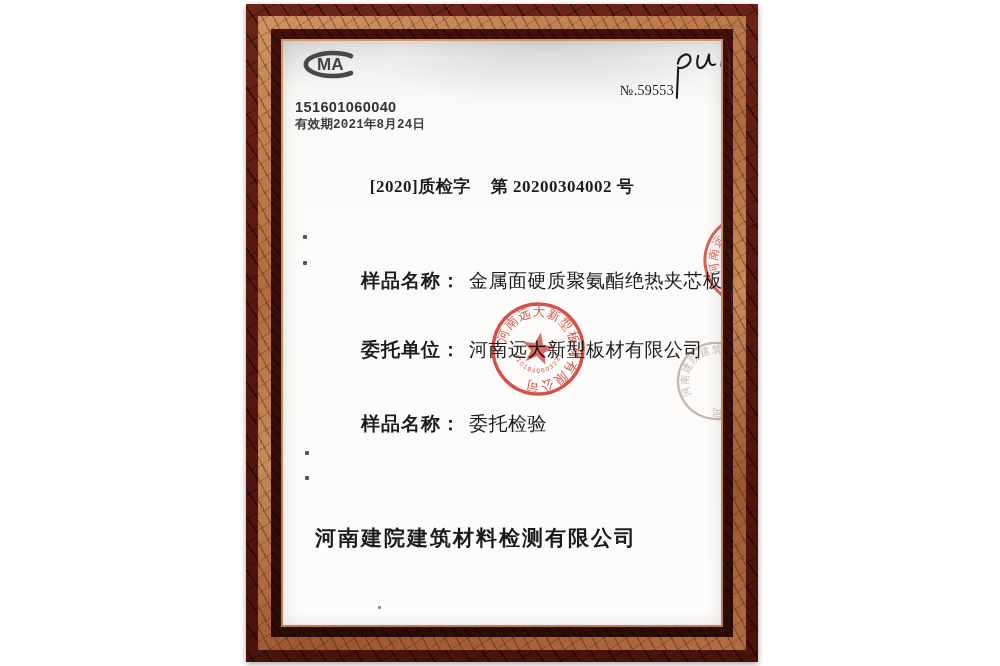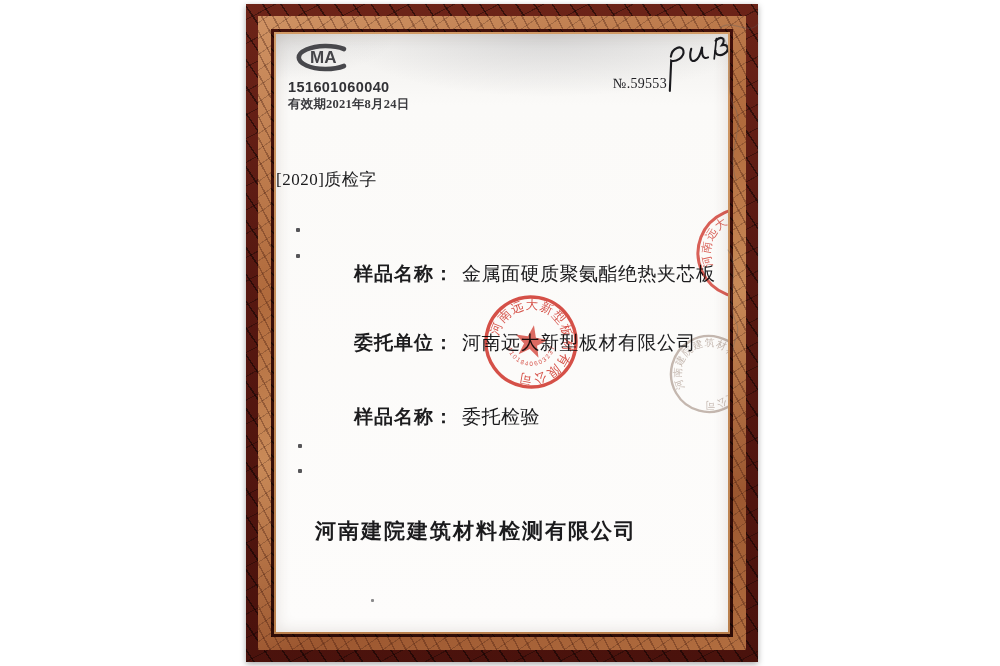--- a/index.html
+++ b/index.html
@@ -20,21 +20,21 @@
     box-shadow:0 2px 6px rgba(0,0,0,.35);
   }
   .frame-copper {
     width:100%; height:100%; padding:13px;
     background:
       repeating-linear-gradient(62deg, rgba(60,18,8,.32) 0 1.5px, transparent 1.5px 10px),
       repeating-linear-gradient(-35deg, rgba(40,12,6,.22) 0 1px, transparent 1px 13px),
       linear-gradient(160deg,#cf9263 0%, #b06a3c 35%, #c98a58 55%, #9c5730 80%, #b26e40 100%);
   }
   .frame-dark2 {
-    width:100%; height:100%; padding:3px;
+    width:100%; height:100%; padding:10px;
     background:
       repeating-linear-gradient(50deg, rgba(0,0,0,.5) 0 1px, transparent 1px 9px),
       linear-gradient(180deg,#43100a,#2f0b06);
   }
   .frame-line {
     width:100%; height:100%; padding:2px;
     background:linear-gradient(180deg,#d19a66,#b97f4c);
   }
   
   .paper {
@@ -44,37 +44,37 @@
       radial-gradient(ellipse 160px 60px at 0% 0%, rgba(120,120,125,.18), transparent 75%),
       linear-gradient(180deg,#f0efed 0%, #fbfaf8 12%, #fdfcfb 100%);
     box-shadow:inset 0 0 16px rgba(70,45,30,.14);
     color:#1d1d1f;
   }
   
   .cma-block { position:absolute; left:12px; top:8px; color:#37373b; }
   .cma-logo { position:relative; left:5px; top:0; }
   .cma-number {
     font-family:"Liberation Sans","DejaVu Sans",sans-serif;
-    font-size:14.5px; font-weight:700; letter-spacing:.4px; color:#323236; margin-top:2px;
+    font-size:14.5px; font-weight:700; letter-spacing:.4px; color:#323236; margin-top:15px;
   }
   .cma-validity {
-    font-family:Liberation Serif, serif;
+    font-family:Liberation Mono, monospace;
     font-size:12.5px; font-weight:600; color:#3a3a3e; margin-top:1px; letter-spacing:.2px;
   }
   .report-no { position:absolute; left:337px; top:42px; font-size:14px; color:#212125; letter-spacing:.3px; }
   .pub-note  { position:absolute; left:385px; top:-2px; }
   
   .doc-title {
     position:absolute; left:72px; top:66px; white-space:nowrap;
     font-size:38px; font-weight:700; letter-spacing:33px; color:#151517;
   }
   .doc-number {
     position:absolute; left:0; top:134px; width:100%;
-    display:flex; gap:20px;
-    font-size:17px; font-weight:400; color:#1c1c1e; letter-spacing:.5px;
+    display:flex; justify-content:center; gap:20px;
+    font-size:17px; font-weight:700; color:#1c1c1e; letter-spacing:.5px;
   }
   
   .field-row { position:absolute; left:78px; white-space:nowrap; font-size:19px; color:#1c1c1e; }
   .field-row .lbl { font-weight:700; letter-spacing:1px; }
   .field-row .val { margin-left:8px; letter-spacing:.5px; }
   .row-sample { top:227px; }
   .row-client { top:296px; }
   .row-type   { top:370px; }
   
   .issuer {
@@ -126,20 +126,21 @@
                 <path d="M31,16 C28,24 29,30 34,28 C39,26 41,18 42,15 C41,22 41,28 47,26"></path>
                 <path d="M56,10 C62,5 67,9 62,15 C68,14 70,21 63,24 C59,26 54,24 55,20"></path>
                 <path d="M57,8 L53,28" stroke-width="1.7"></path>
                 <path d="M70,17 C76,12 82,13 84,16 C79,15 77,18 81,19 C85,20 89,17 91,15" stroke-width="1.7"></path>
               </g>
             </svg>
 
 
             <div class="doc-number">
               <span>[2020]质检字</span>
+              <span>第 20200304002 号</span>
             </div>
 
             <div class="speck s1"></div>
             <div class="speck s2"></div>
             <div class="speck s3"></div>
             <div class="speck s4"></div>
             <div class="speck s5"></div>
 
             <div class="field-row row-sample">
               <span class="lbl">样品名称：</span><span class="val">金属面硬质聚氨酯绝热夹芯板</span>

